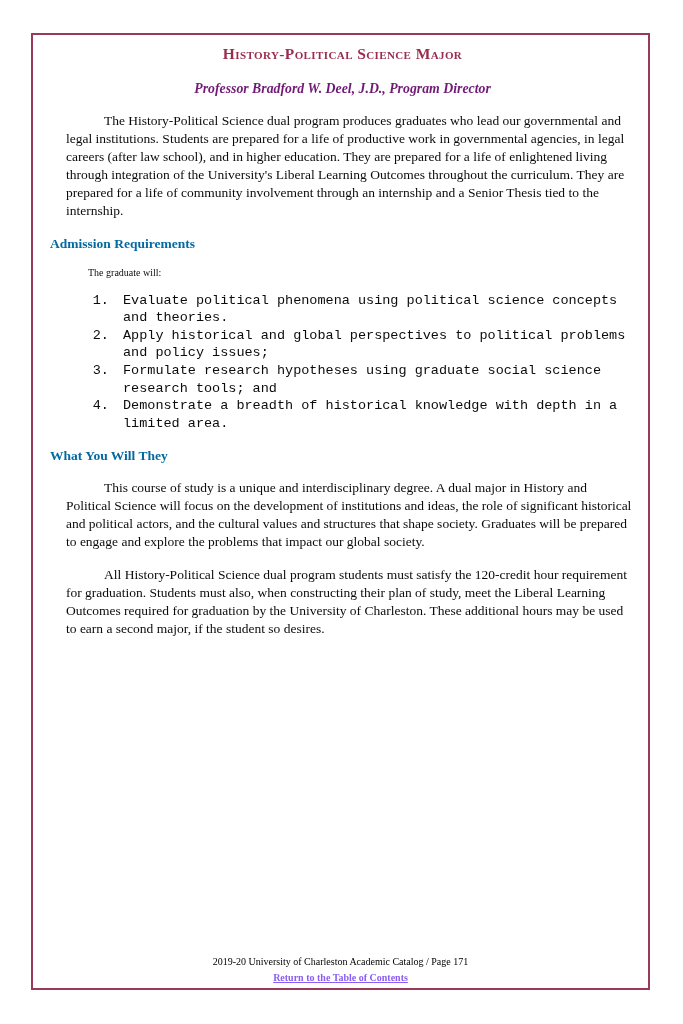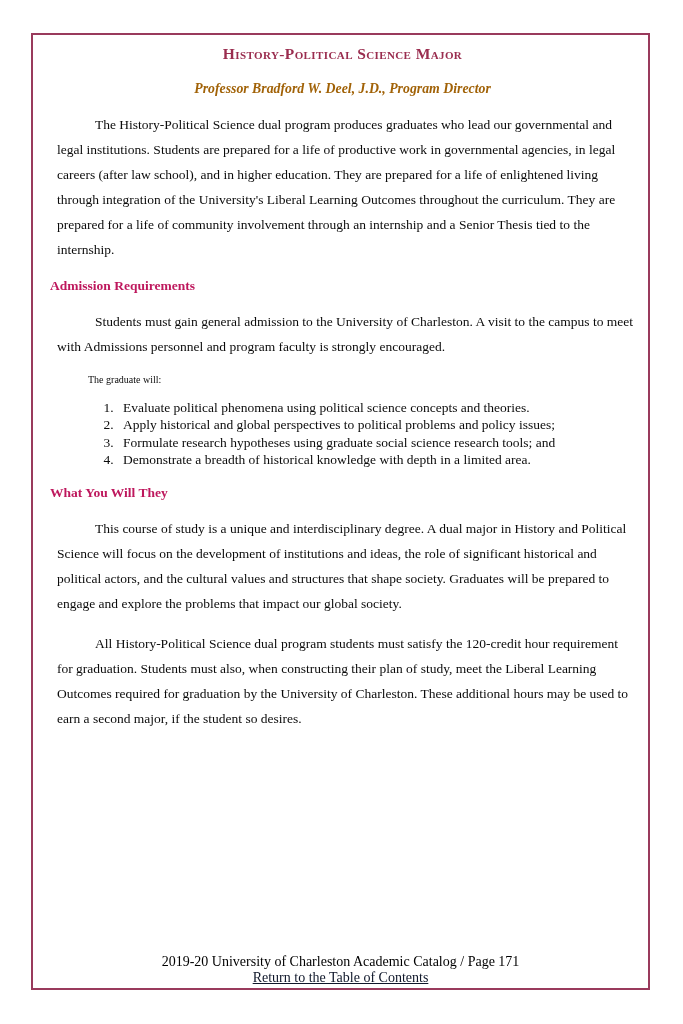--- a/index.html
+++ b/index.html
@@ -39,83 +39,84 @@
     font-variant: small-caps;
     letter-spacing: 0.4px;
     color: #9a2d4f;
   }
   .doc-subtitle {
     margin: 18px 0 0 0;
     text-align: center;
     font-size: 13.8px;
     font-weight: bold;
     font-style: italic;
-    color: #a16207;
+    color: #701a75;
   }
   p.body-para {
-    margin: 15px 0 0 7px;
+    margin: 15px 0 0 16px;
     font-size: 13.5px;
-    line-height: 25px;
+    line-height: 18px;
     text-indent: 38px;
   }
   h2.section-heading {
     margin: 16px 0 0 0;
     font-size: 13.5px;
     font-weight: bold;
-    color: #be185d;
+    color: #0369a1;
   }
   p.lead-line {
     margin: 12px 0 0 0;
     font-size: 10px;
     line-height: 17.6px;
     text-indent: 38px;
   }
   ol.outcome-list {
     margin: 10px 0 0 40px;
     padding-left: 27px;
     font-size: 13.5px;
     line-height: 17.6px;
   }
   ol.outcome-list li {
     padding-left: 6px;
+    font-family: Liberation Mono, monospace;
   }
   .footer {
     position: absolute;
     left: 0;
     right: 0;
     bottom: 3px;
     text-align: center;
-    font-size: 14px;
+    font-size: 10px;
     line-height: 15.5px;
   }
   .footer .catalog-line {
     color: #000000;
   }
   .footer a.toc-link {
-    color: #0f172a;
+    color: #8b5cf6;
     text-decoration: underline;
     cursor: pointer;
+    font-weight: bold;
   }
 </style>
 </head>
 <body>
 
 <div class="page">
   <div class="page-frame">
     <div class="content">
 
       <h1 class="doc-title">History-Political Science Major</h1>
 
       <p class="doc-subtitle">Professor Bradford W. Deel, J.D., Program Director</p>
 
       <p class="body-para">The History-Political Science dual program produces graduates who lead our governmental and legal institutions. Students are prepared for a life of productive work in governmental agencies, in legal careers (after law school), and in higher education. They are prepared for a life of enlightened living through integration of the University's Liberal Learning Outcomes throughout the curriculum. They are prepared for a life of community involvement through an internship and a Senior Thesis tied to the internship.</p>
 
       <h2 class="section-heading">Admission Requirements</h2>
 
-      <p class="body-para">Students must gain general admission to the University of Charleston. A visit to the campus to meet with Admissions personnel and program faculty is strongly encouraged.</p>
 
 
       <p class="lead-line">The graduate will:</p>
 
       <ol class="outcome-list">
         <li>Evaluate political phenomena using political science concepts and theories.</li>
         <li>Apply historical and global perspectives to political problems and policy issues;</li>
         <li>Formulate research hypotheses using graduate social science research tools; and</li>
         <li>Demonstrate a breadth of historical knowledge with depth in a limited area.</li>
       </ol>

